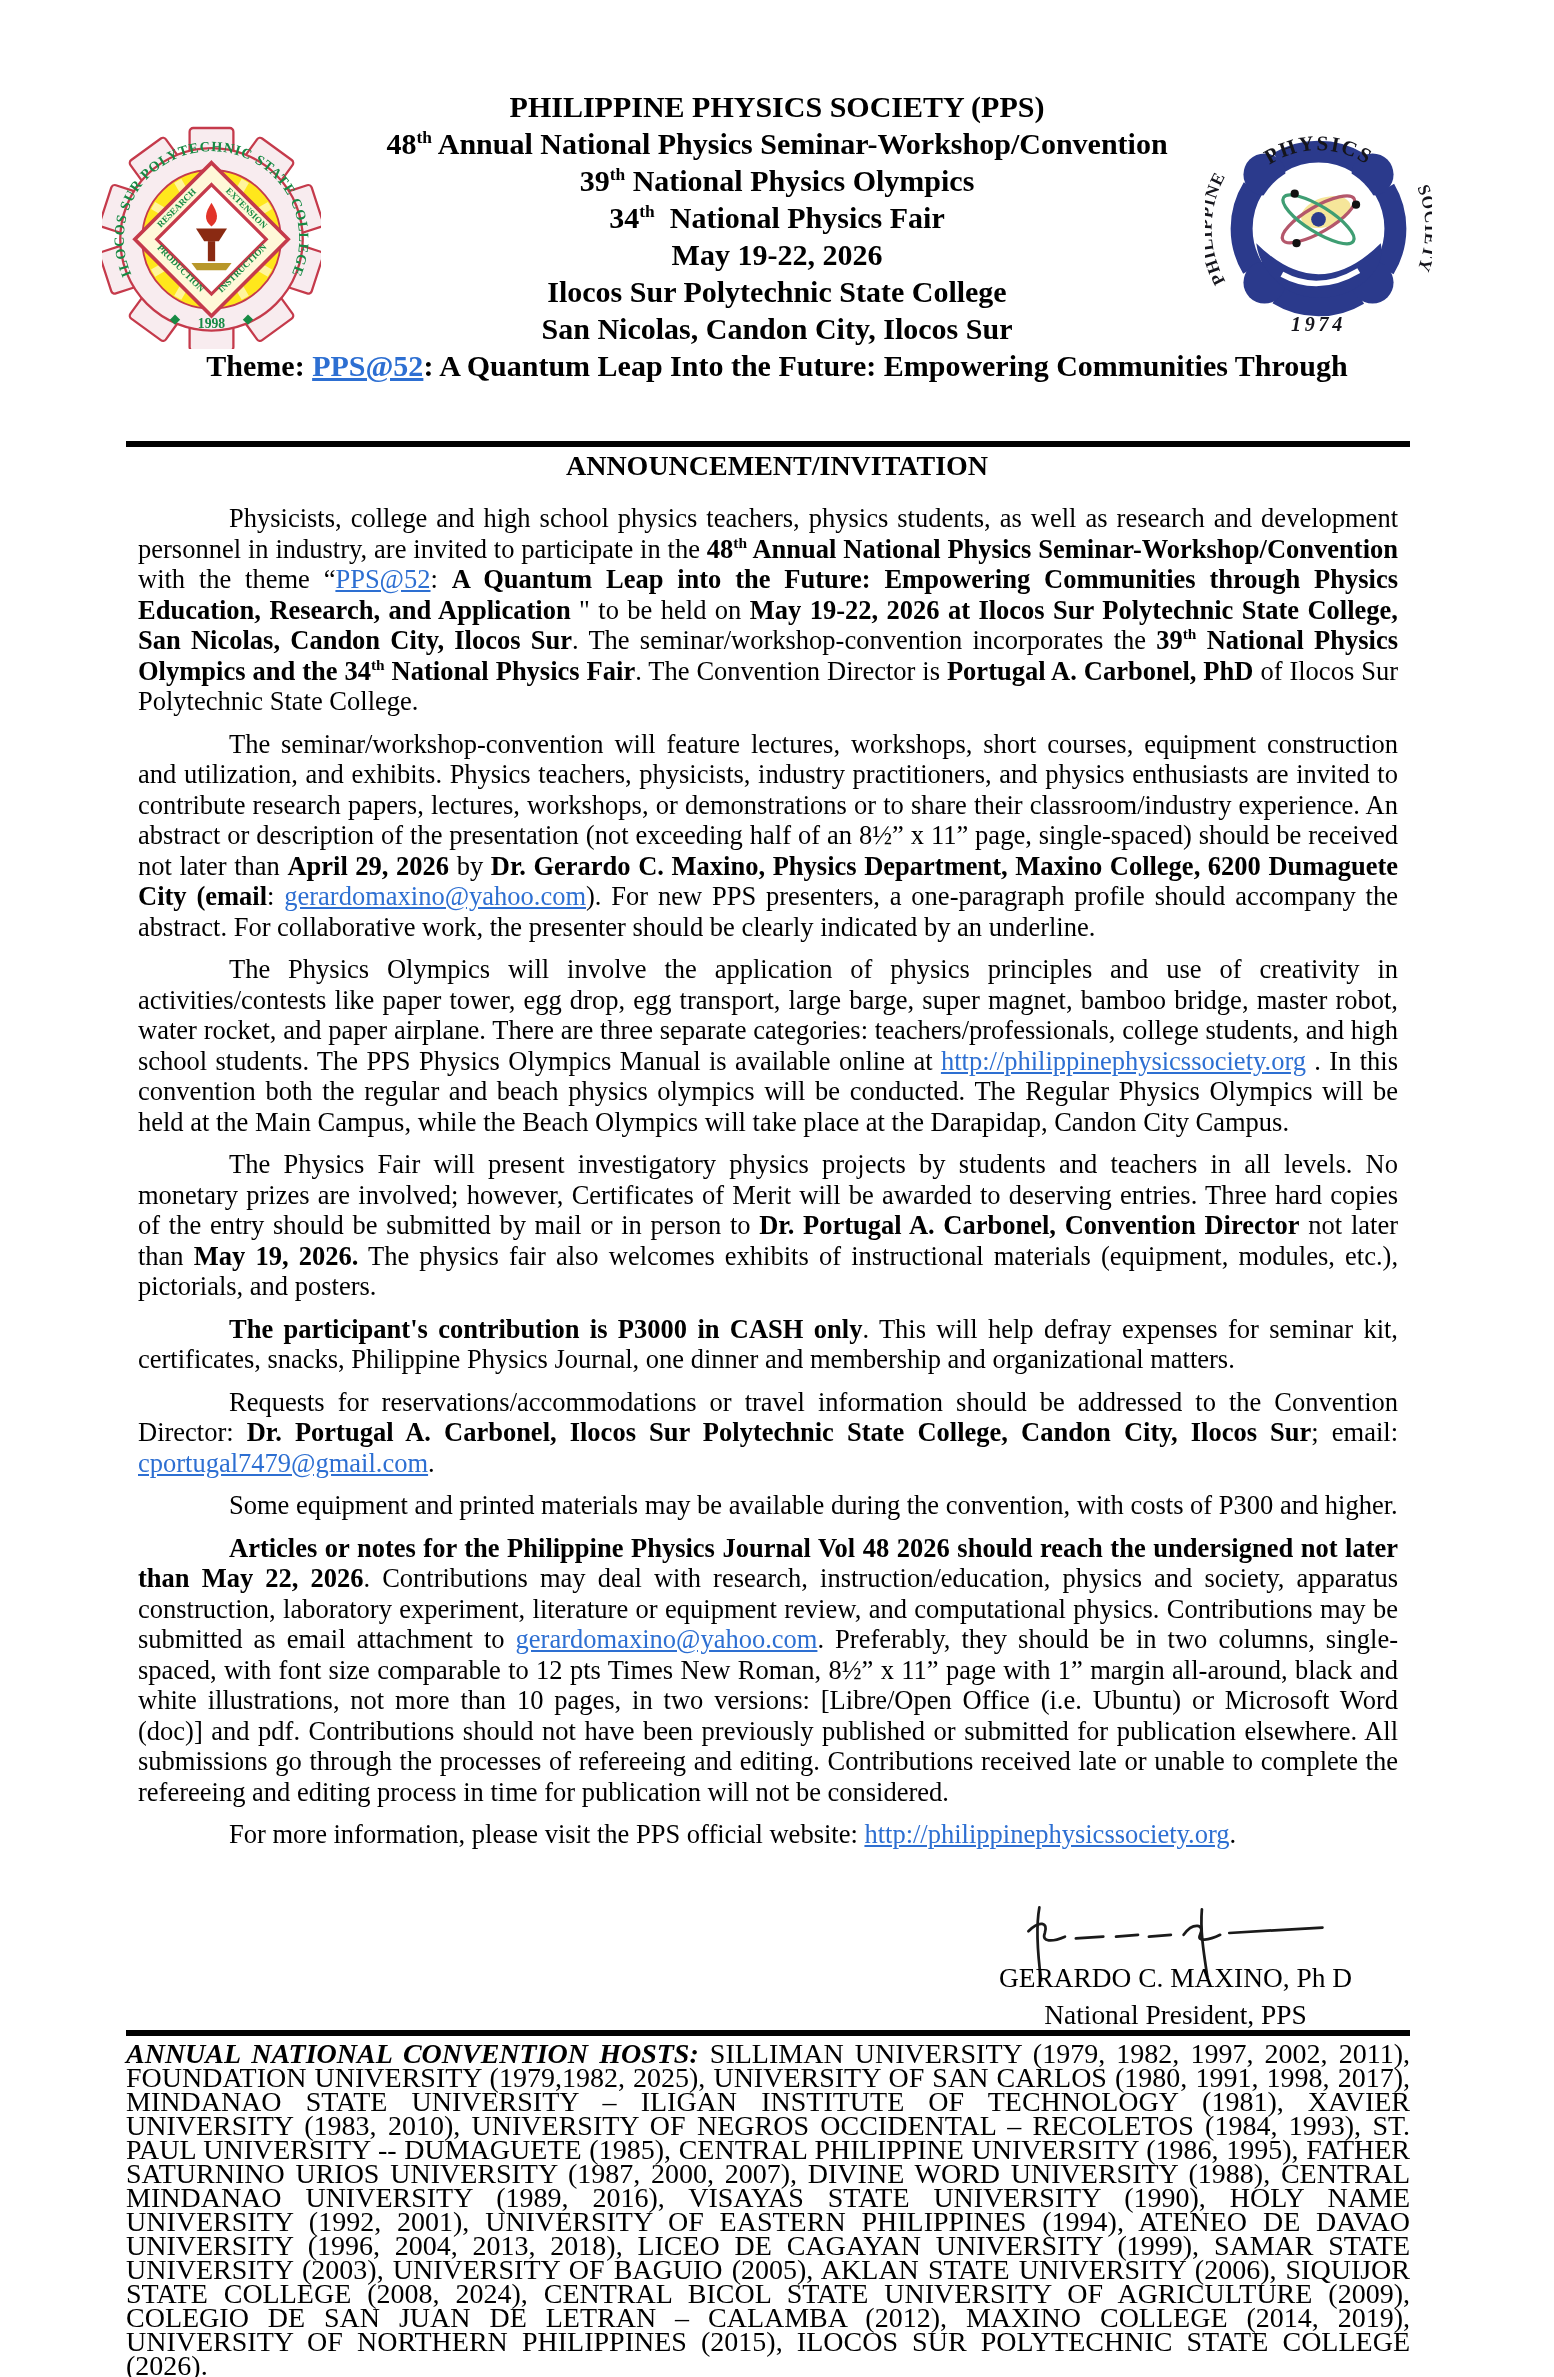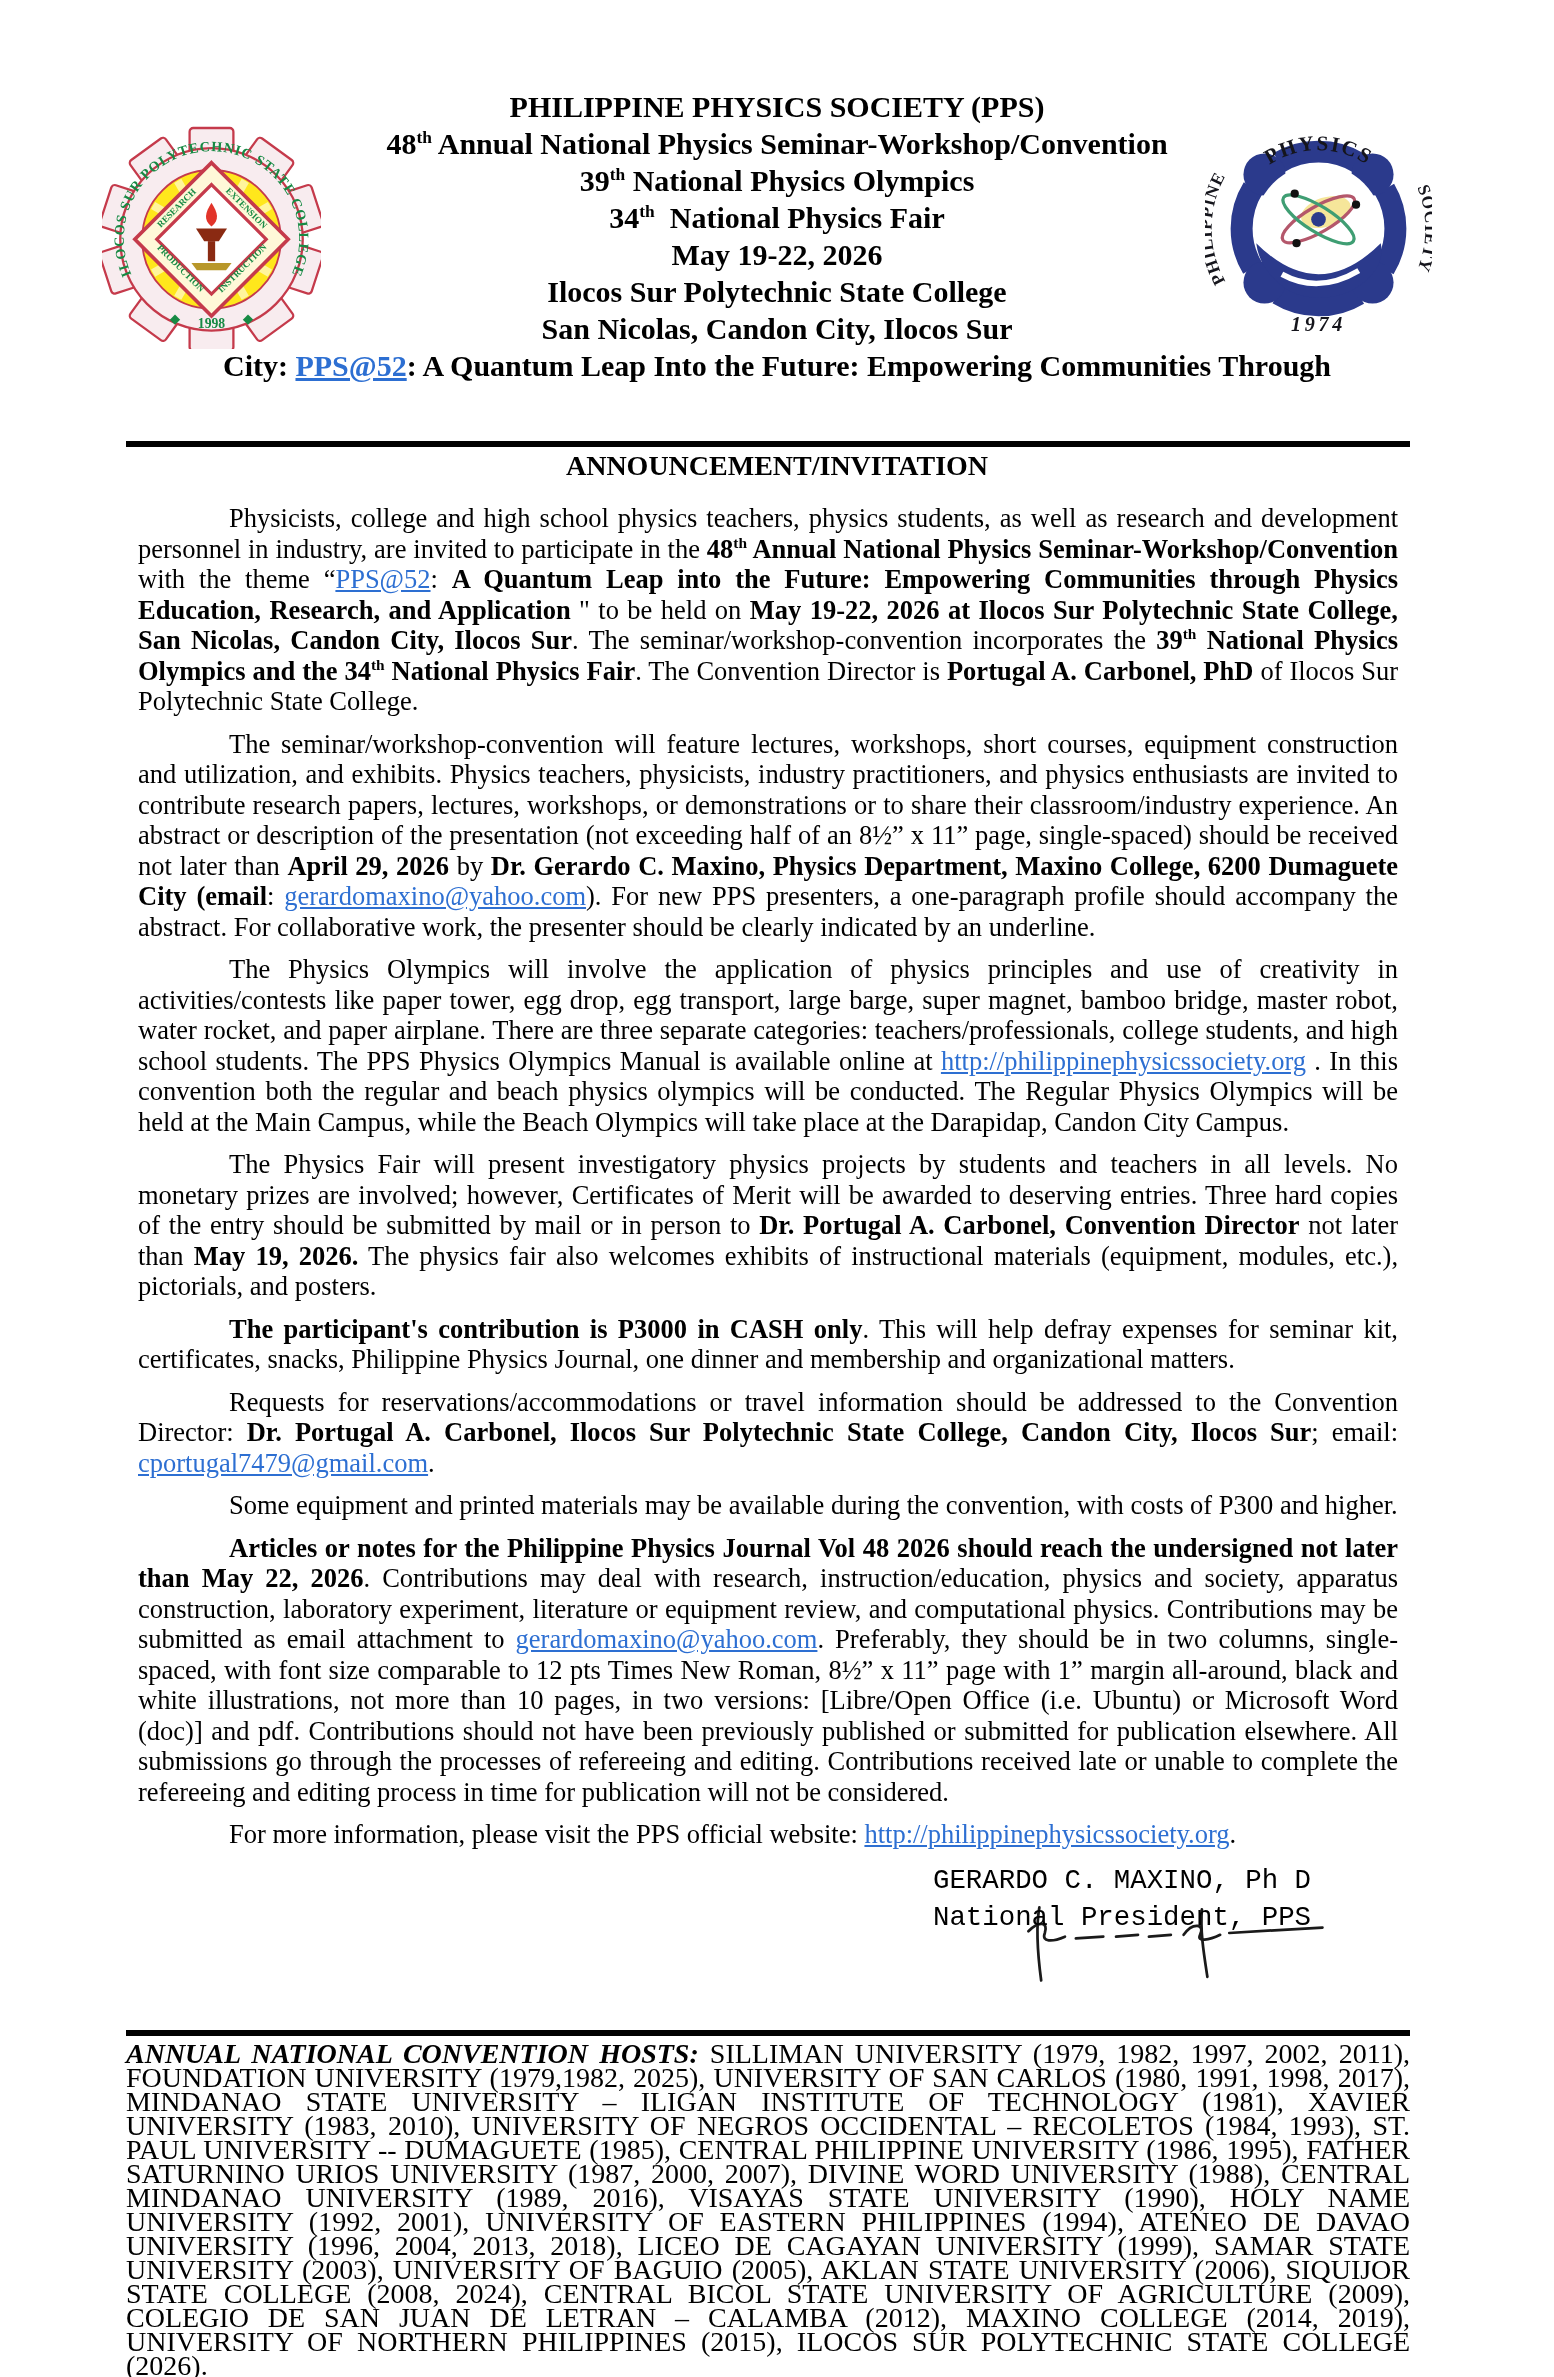--- a/index.html
+++ b/index.html
@@ -26,22 +26,22 @@
     font-weight:bold; font-size:28px;
   }
   .bodytext {
     position:absolute; left:126px; top:491px; width:1284px;
     font-size:26.5px; line-height:30.5px; text-align:justify;
   }
   .bodytext p { text-indent:91px; margin:12px; }
 
   .sig-scribble { position:absolute; left:1001px; top:1900px; }
   .sig {
-    position:absolute; left:933px; top:1862px; width:485px; text-align:left;
-    font-size:27.4px; line-height:37px;font-family:Liberation Mono, monospace;
+    position:absolute; left:933px; top:1960px; width:485px; text-align:center;
+    font-size:27.4px; line-height:37px;
   }
   .footer {
     position:absolute; left:126px; top:2042px; width:1284px;
     font-size:28px; line-height:24px; text-align:justify;
   }
   svg text { font-family:"Liberation Serif","DejaVu Serif",serif; }
 </style>
 </head>
 <body>
 
@@ -135,21 +135,21 @@
   </svg>
 
   <div class="title">
     <div>PHILIPPINE PHYSICS SOCIETY (PPS)</div>
     <div><span>48</span><span><sup>th</sup></span><span> Annual National Physics Seminar-Workshop/Convention</span></div>
     <div><span>39</span><span><sup>th</sup></span><span> National Physics Olympics</span></div>
     <div><span>34</span><span><sup>th</sup></span><span>&nbsp; National Physics Fair</span></div>
     <div><span>May 19-22, 2026</span></div>
     <div><span>Ilocos Sur Polytechnic State College</span></div>
     <div><span>San Nicolas, Candon City, Ilocos Sur</span></div>
-    <div><span>City: </span><a class="lnk">PPS@52</a><span>: A Quantum Leap Into the Future: Empowering Communities Through</span></div>
+    <div><span>Theme: </span><a class="lnk">PPS@52</a><span>: A Quantum Leap Into the Future: Empowering Communities Through</span></div>
   </div>
 
   <div class="rule" style="top:441px"></div>
 
   <div class="heading">ANNOUNCEMENT/INVITATION</div>
 
   <div class="bodytext">
     <p><span>Physicists, college and high school physics teachers, physics students, as well as research and development personnel in industry, are invited to participate in the </span><span class="b">48</span><span class="b"><sup>th</sup></span><span class="b"> Annual National Physics Seminar-Workshop/Convention</span><span> with the theme “</span><a class="lnk">PPS@52</a><span>: </span><span class="b">A Quantum Leap into the Future: Empowering Communities through Physics Education, Research, and Application </span><span>" to be held on </span><span class="b">May 19-22, 2026 at Ilocos Sur Polytechnic State College, San Nicolas, Candon City, Ilocos Sur</span><span>. The seminar/workshop-convention incorporates the </span><span class="b">39</span><span class="b"><sup>th</sup></span><span class="b"> National Physics Olympics and the </span><span class="b">34</span><span class="b"><sup>th</sup></span><span class="b"> National Physics Fair</span><span>. The Convention Director is </span><span class="b">Portugal A. Carbonel, PhD</span><span> of Ilocos Sur Polytechnic State College.</span></p>
     <p><span>The seminar/workshop-convention will feature lectures, workshops, short courses, equipment construction and utilization, and exhibits. Physics teachers, physicists, industry practitioners, and physics enthusiasts are invited to contribute research papers, lectures, workshops, or demonstrations or to share their classroom/industry experience. An abstract or description of the presentation (not exceeding half of an 8½” x 11” page, single-spaced) should be received not later than </span><span class="b">April 29, 2026</span><span> by </span><span class="b">Dr. Gerardo C. Maxino, Physics Department, Maxino College, 6200 Dumaguete City (email</span><span>: </span><a class="lnk">gerardomaxino@yahoo.com</a><span>). For new PPS presenters, a one-paragraph profile should accompany the abstract. For collaborative work, the presenter should be clearly indicated by an underline.</span></p>
     <p><span>The Physics Olympics will involve the application of physics principles and use of creativity in activities/contests like paper tower, egg drop, egg transport, large barge, super magnet, bamboo bridge, master robot, water rocket, and paper airplane.  There are three separate categories: teachers/professionals, college students, and high school students. The PPS Physics Olympics Manual is available online at </span><a class="lnk">http://philippinephysicssociety.org</a><span> .  In this convention both the regular and beach physics olympics will be conducted. The Regular Physics Olympics will be held at the Main Campus, while the Beach Olympics will take place at the Darapidap, Candon City Campus.</span></p>

